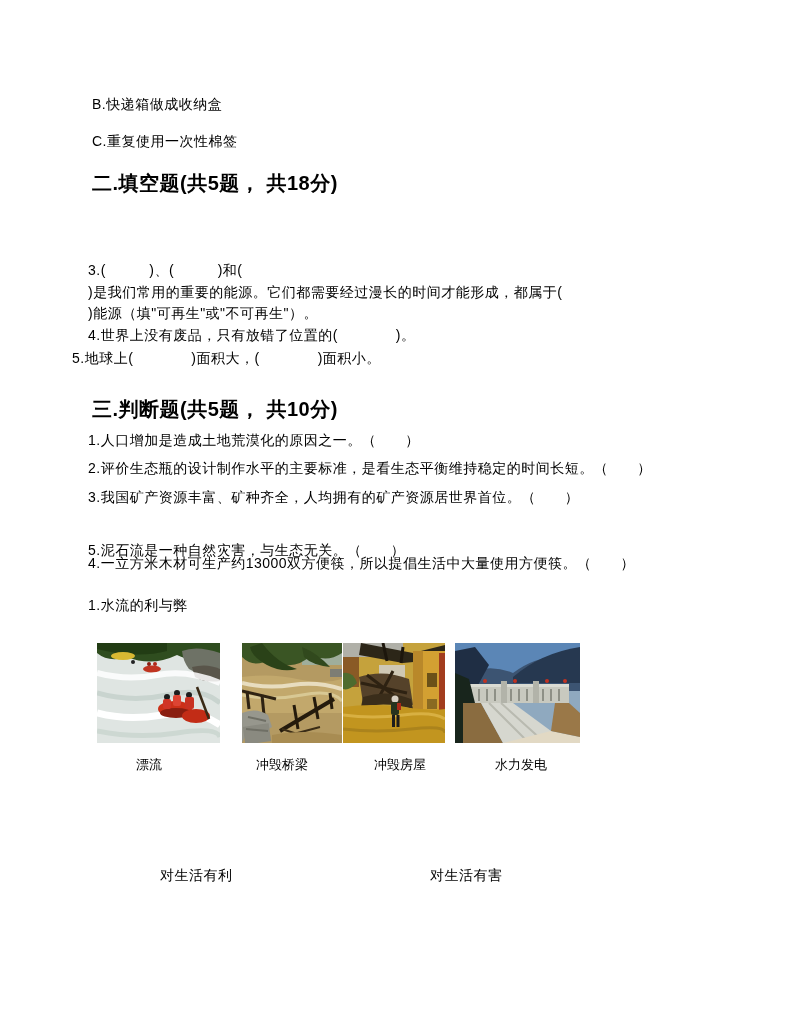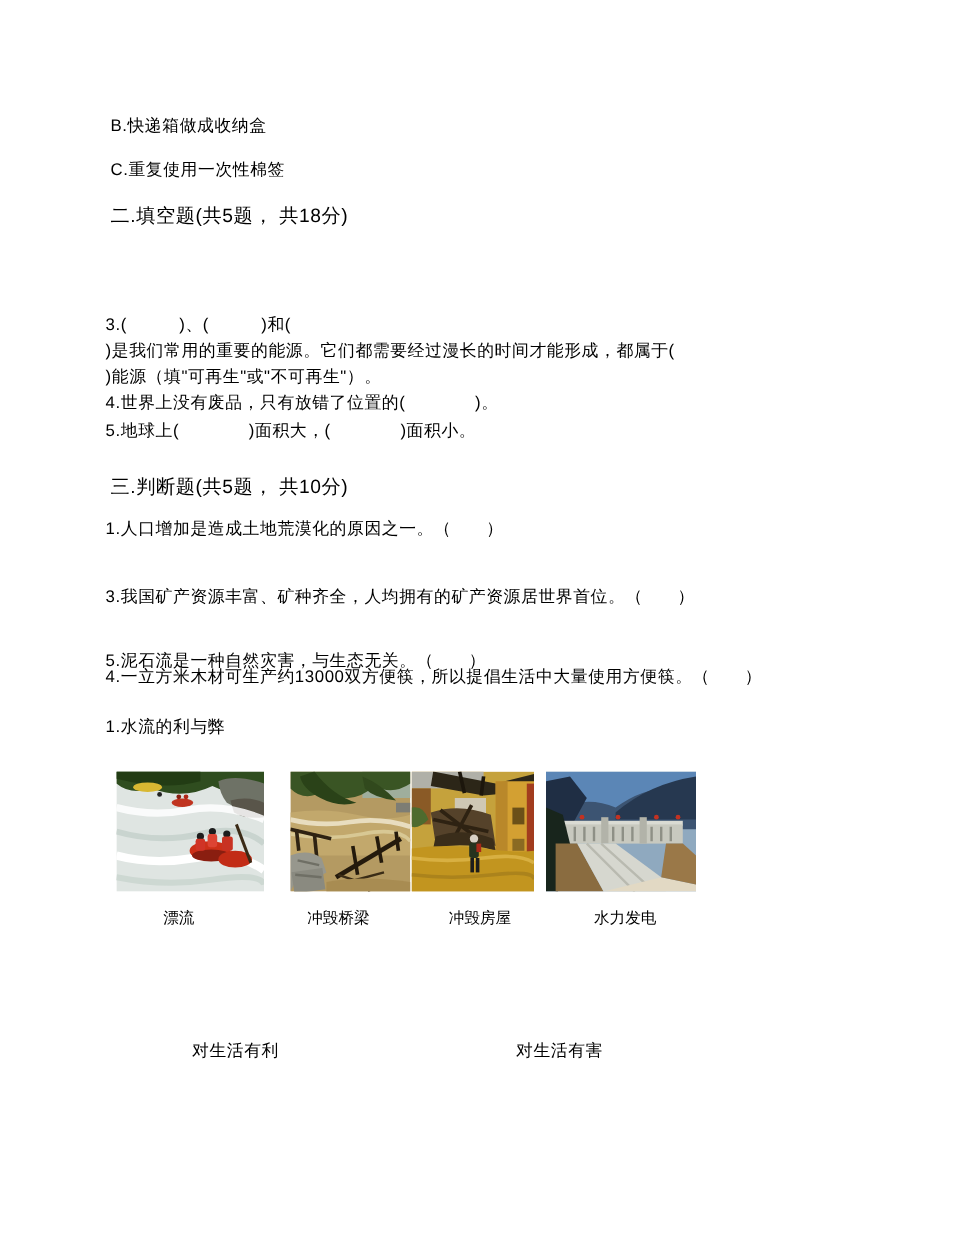--- a/index.html
+++ b/index.html
@@ -14,22 +14,22 @@
   }
   .txt{
     position:absolute;
     font-size:14px;
     line-height:17px;
     white-space:pre;
     letter-spacing:0.5px;
   }
   .heading{
     position:absolute;
-    font-size:16px;
-    font-weight:normal;
+    font-size:20px;
+    font-weight:bold;
     white-space:pre;
     letter-spacing:0.5px;
   }
   .caption{
     position:absolute;
     font-size:13px;
     transform:translateX(-50%);
     white-space:pre;
   }
   .target{
@@ -50,25 +50,26 @@
 
   <div class="txt" style="left:92px;top:96px;">B.快递箱做成收纳盒</div>
   <div class="txt" style="left:92px;top:133px;">C.重复使用一次性棉签</div>
 
   <div class="heading" style="left:92px;top:170px;">二.填空题(共5题， 共18分)</div>
 
   <div class="txt" style="left:88px;top:262px;">3.(　　　)、(　　　)和(</div>
   <div class="txt" style="left:88px;top:284px;">)是我们常用的重要的能源。它们都需要经过漫长的时间才能形成，都属于(</div>
   <div class="txt" style="left:88px;top:305px;">)能源（填"可再生"或"不可再生"）。</div>
   <div class="txt" style="left:88px;top:327px;">4.世界上没有废品，只有放错了位置的(　　　　)。</div>
-  <div class="txt" style="left:88px;top:350px;">5.地球上(　　　　)面积大，(　　　　)面积小。</div>
+  <div class="txt" style="left:72px;top:350px;">5.地球上(　　　　)面积大，(　　　　)面积小。</div>
 
   <div class="heading" style="left:92px;top:396px;">三.判断题(共5题， 共10分)</div>
 
   <div class="txt" style="left:88px;top:432px;">1.人口增加是造成土地荒漠化的原因之一。（　　）</div>
+  <div class="txt" style="left:88px;top:460px;">2.评价生态瓶的设计制作水平的主要标准，是看生态平衡维持稳定的时间长短。（　　）</div>
   <div class="txt" style="left:88px;top:489px;">3.我国矿产资源丰富、矿种齐全，人均拥有的矿产资源居世界首位。（　　）</div>
   <div class="txt" style="left:88px;top:516px;margin-top:39px;">4.一立方米木材可生产约13000双方便筷，所以提倡生活中大量使用方便筷。（　　）</div>
   <div class="txt" style="left:88px;top:542px;">5.泥石流是一种自然灾害，与生态无关。（　　）</div>
 
   <div class="txt" style="left:88px;top:597px;">1.水流的利与弊</div>
 
   <svg class="qimg" style="left:97px;top:643px;" width="123" height="100" viewBox="0 0 123 100">
     <rect width="123" height="100" fill="#dfe5e2"></rect>
     <path d="M0,0 H123 V14 Q100,22 80,12 Q55,24 30,14 Q12,20 0,10 Z" fill="#2f4d1f"></path>
     <path d="M0,0 H70 V8 Q40,16 0,6 Z" fill="#223c14"></path>

